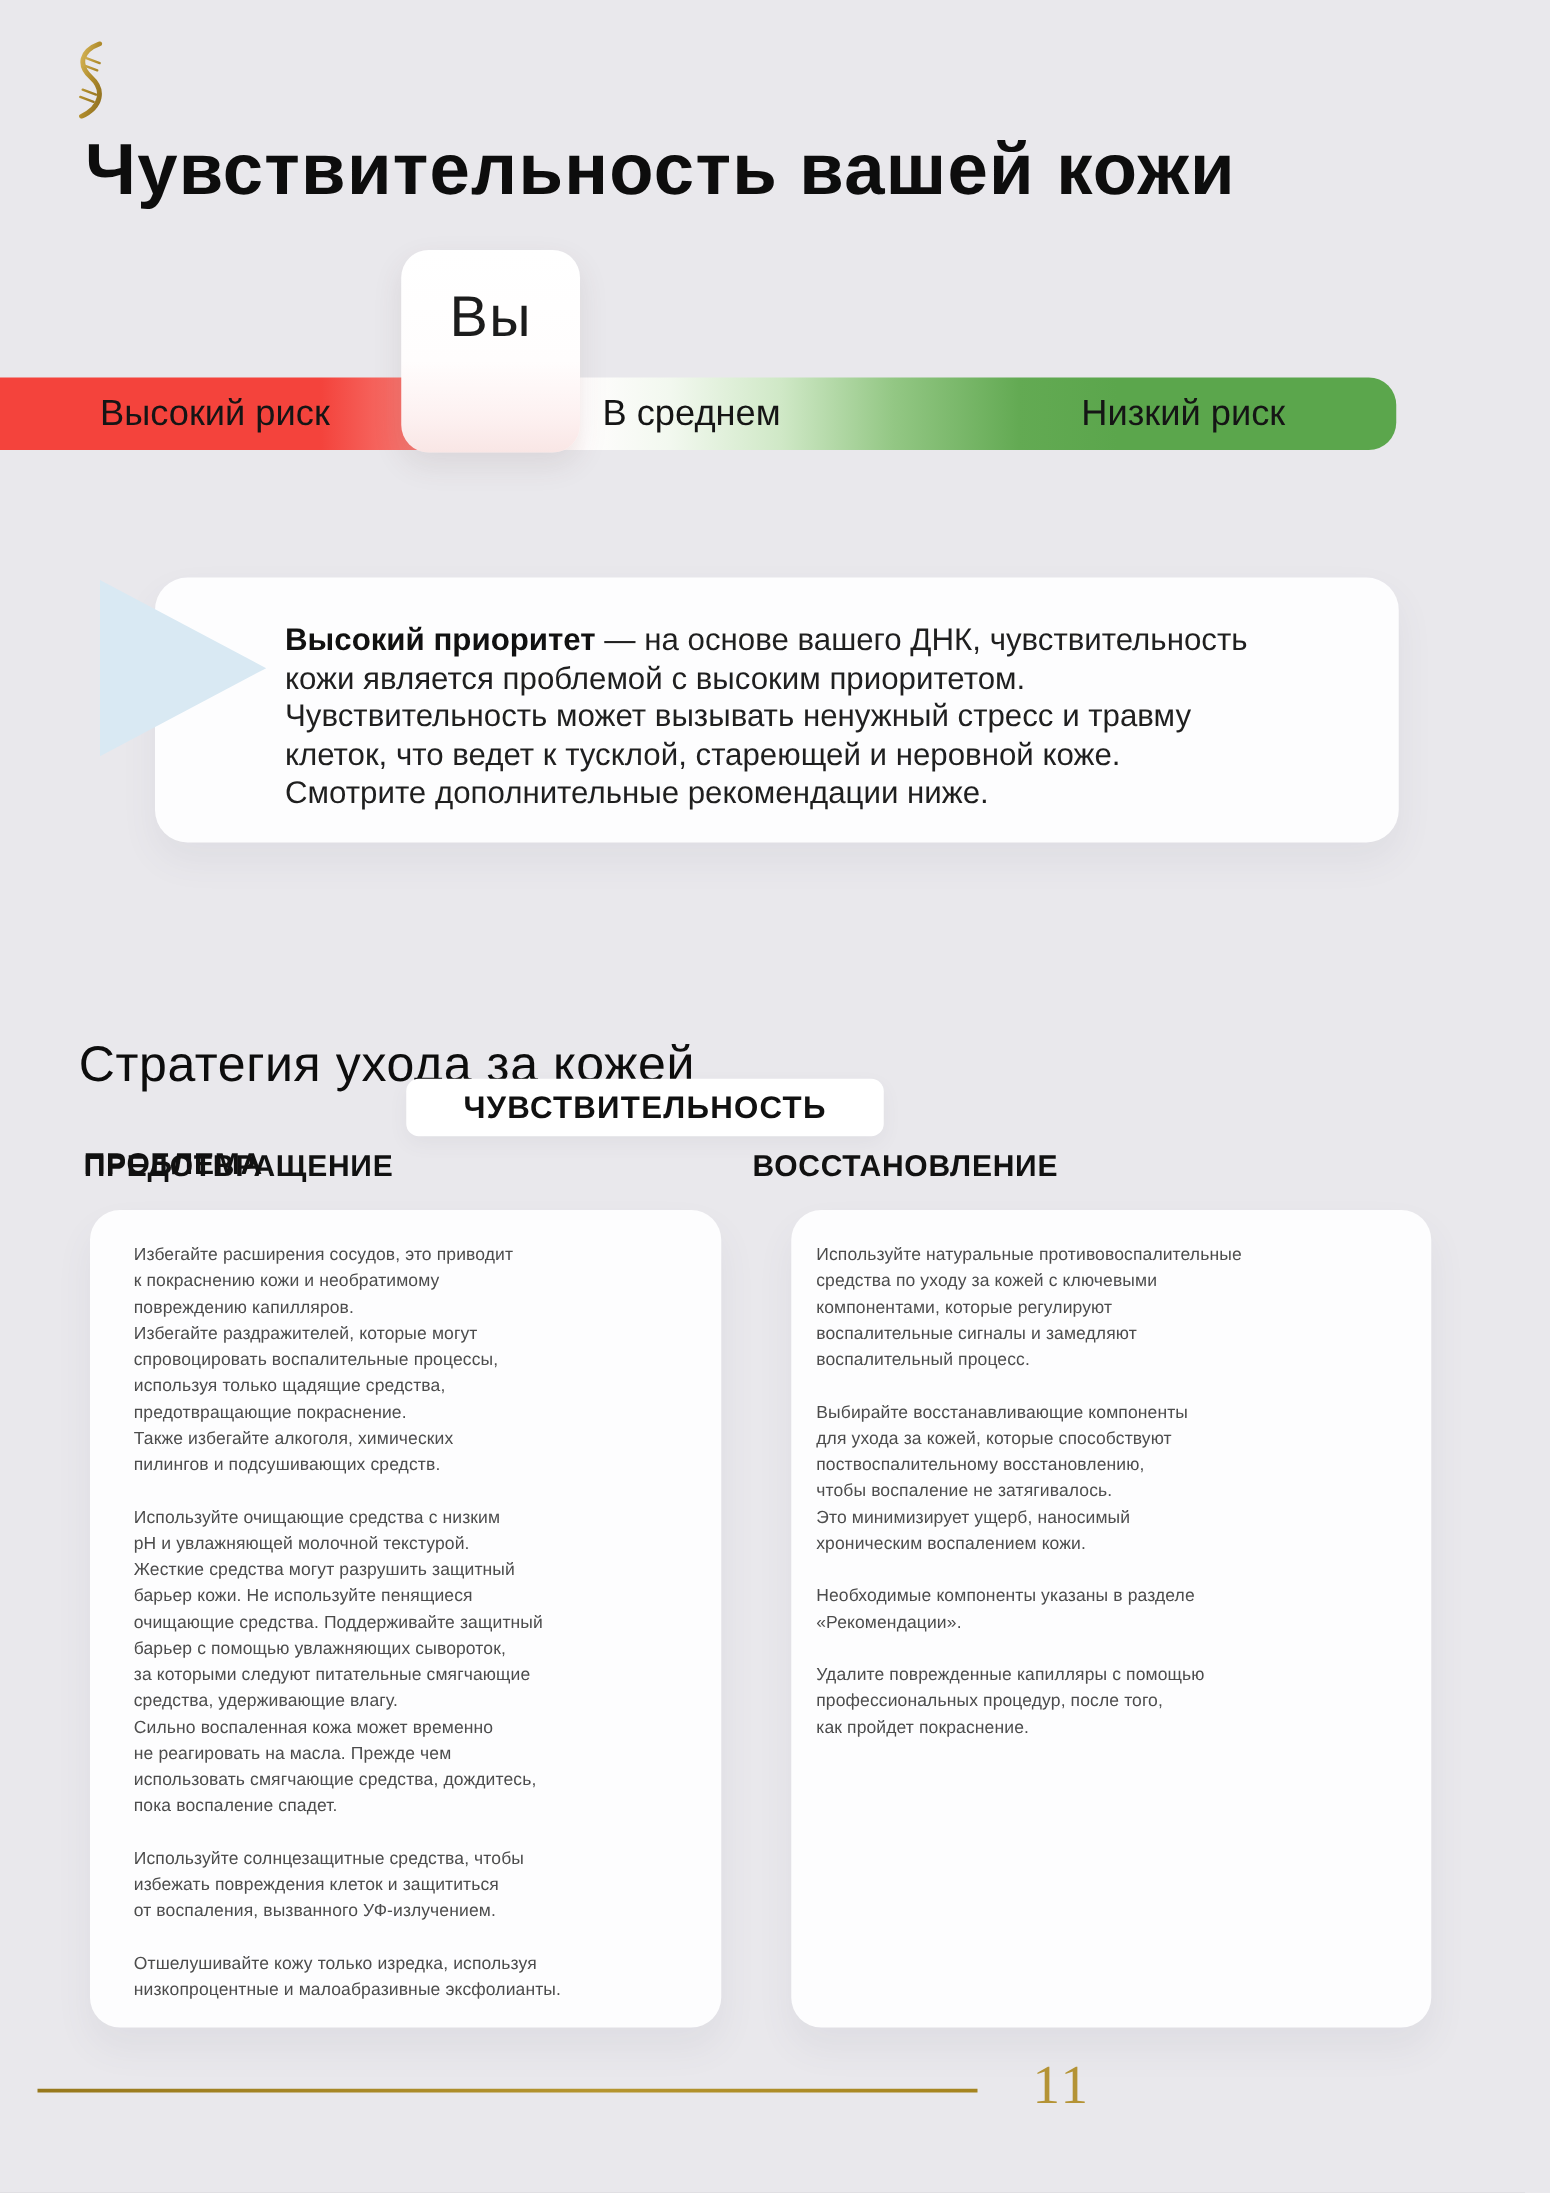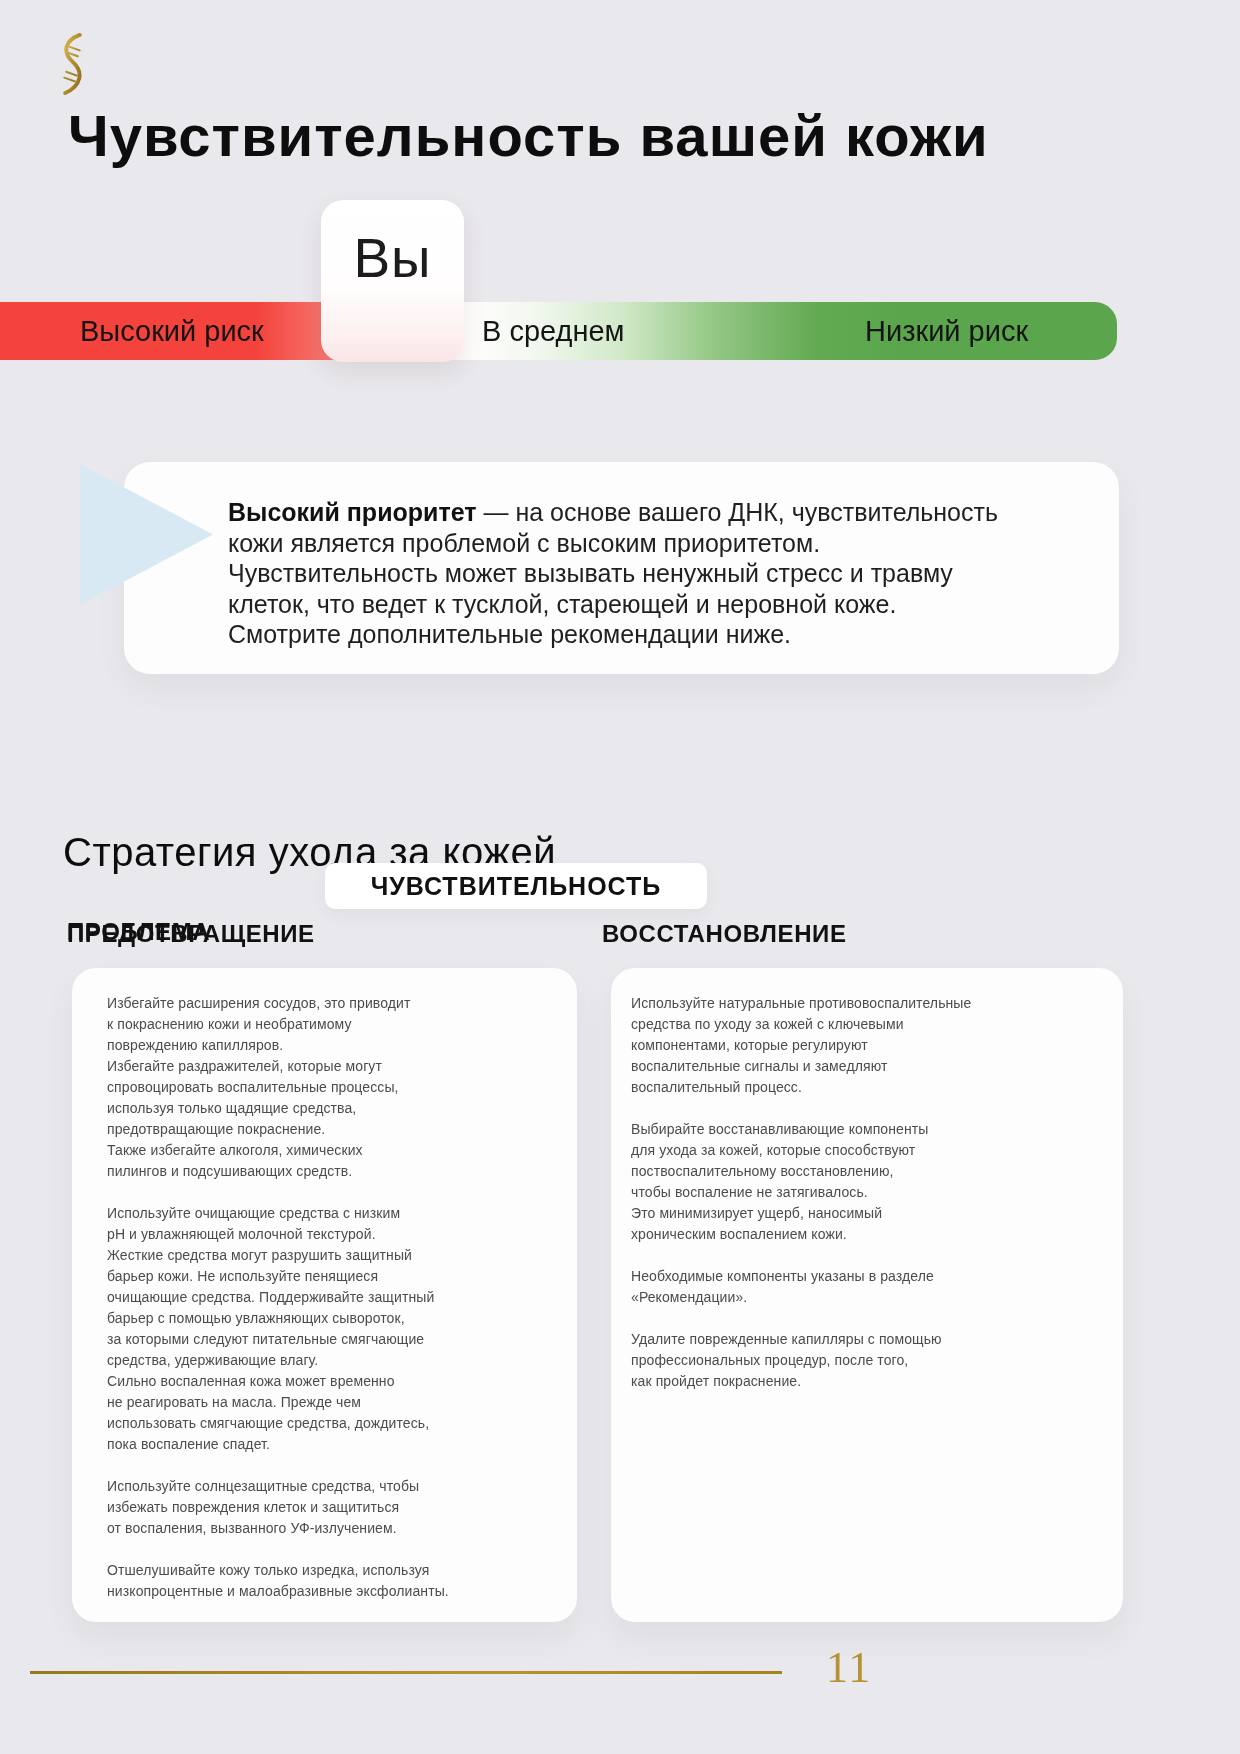--- a/index.html
+++ b/index.html
@@ -36,21 +36,21 @@
   .risk-label.mid{left:482px;}
   .risk-label.low{left:865px;}
   .you-marker{
     position:absolute;left:321px;top:200px;width:143px;height:162px;
     border-radius:22px;z-index:2;
     background:linear-gradient(180deg,#ffffff 0%,#fffdfd 55%,#fdf1f1 82%,#f9e6e5 100%);
     box-shadow:0 10px 24px rgba(90,60,60,0.10);
     display:flex;justify-content:center;
   }
   .you-marker span{
-    margin-top:26px;font-size:55px;color:#1c1c1c;letter-spacing:1px;
+    margin-top:26px;font-size:46px;color:#1c1c1c;letter-spacing:1px;
   }
   
   .callout-box{
     position:absolute;left:124px;top:462px;width:995px;height:212px;
     background:#fdfdfe;border-radius:26px;
     box-shadow:0 14px 30px rgba(90,90,110,0.07);
     z-index:1;
   }
   .callout-arrow{
     position:absolute;left:80px;top:464px;width:133px;height:141px;
@@ -86,21 +86,21 @@
     font-size:25px;font-weight:800;letter-spacing:1px;color:#111;
   }
   .card{
     position:absolute;top:968px;height:654px;
     background:#fdfdfe;border-radius:24px;
     box-shadow:0 16px 30px rgba(90,90,110,0.07);
     box-sizing:border-box;
     padding:25px 26px 20px 35px;
   }
   .card.left{left:72px;width:505px;}
-  .card.right{left:611px;width:512px;padding-left:20px;}
+  .card.right{left:633px;width:512px;padding-left:20px;}
   .card-body{
     font-size:14px;line-height:21px;color:#4c4c4c;
     white-space:pre-line;letter-spacing:0.1px;
   }
   
   .footer-line{
     position:absolute;left:30px;top:1671px;width:752px;height:3px;
     background:linear-gradient(90deg,#97781c,#b5952f 60%,#a5841f);
   }
   .page-number{

